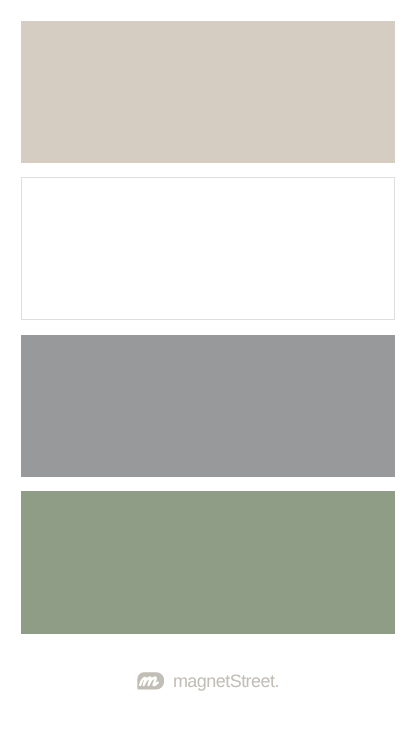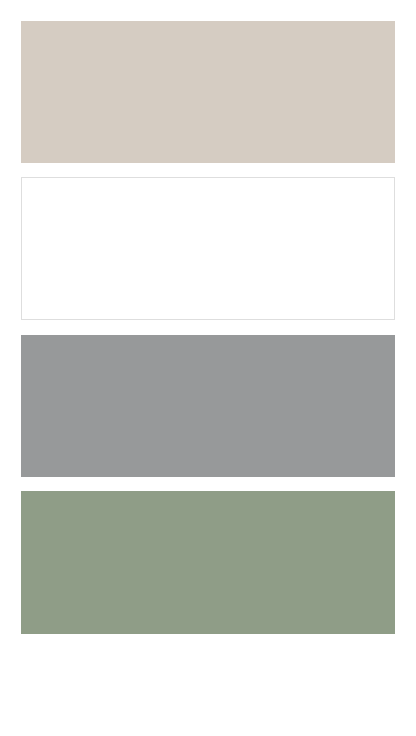--- a/index.html
+++ b/index.html
@@ -16,13 +16,24 @@
 </style>
 </head>
 <body>
 
 <div id="stage" style="background: rgb(255, 255, 255);">
   <div class="swatch sw-1" style="background: rgb(213, 204, 194);"></div>
   <div class="swatch sw-2" style="background: rgb(255, 255, 255); border: 1px solid rgb(222, 222, 222);"></div>
   <div class="swatch sw-3" style="background: rgb(151, 153, 154);"></div>
   <div class="swatch sw-4" style="background: rgb(143, 157, 135);"></div>
 
+  <div class="brand">
+    <svg class="brand-icon" viewBox="0 0 27.4 17.8">
+      <path class="bubble" d="M 6.9 0.3 H 19.2 A 7.9 7.9 0 0 1 27.1 8.2 V 9.6 A 7.9 7.9 0 0 1 19.2 17.5 H 1.9 A 1.6 1.6 0 0 1 0.3 15.9 V 6.9 A 6.6 6.6 0 0 1 6.9 0.3 Z" fill="#c1beb5"></path>
+      <g class="bubble-m" stroke="#ffffff" stroke-width="2.5" stroke-linecap="round" stroke-linejoin="round" fill="none" transform="translate(0.5,0) skewX(-8)">
+        <path d="M 4.6 12.9 C 4.9 10.1 6.4 6.6 8.0 6.0 C 8.9 5.7 9.2 6.4 9.0 7.6 L 8.2 12.9"></path>
+        <path d="M 8.5 11.1 C 9.3 8.9 11.2 6.2 12.7 5.7 C 13.7 5.4 14.1 6.2 13.9 7.5 L 13.0 12.9"></path>
+        <path d="M 13.3 11.1 C 14.1 8.9 16.2 6.1 17.8 5.6 C 18.9 5.3 19.3 6.3 19.0 7.8 L 17.9 12.2 C 17.7 13.2 18.4 13.4 19.3 12.7 L 21.6 10.7"></path>
+      </g>
+    </svg>
+    <span class="brand-text" style="color: rgb(193, 190, 181);">magnetStreet.</span>
+  </div>
 </div>
 
 </body></html>

